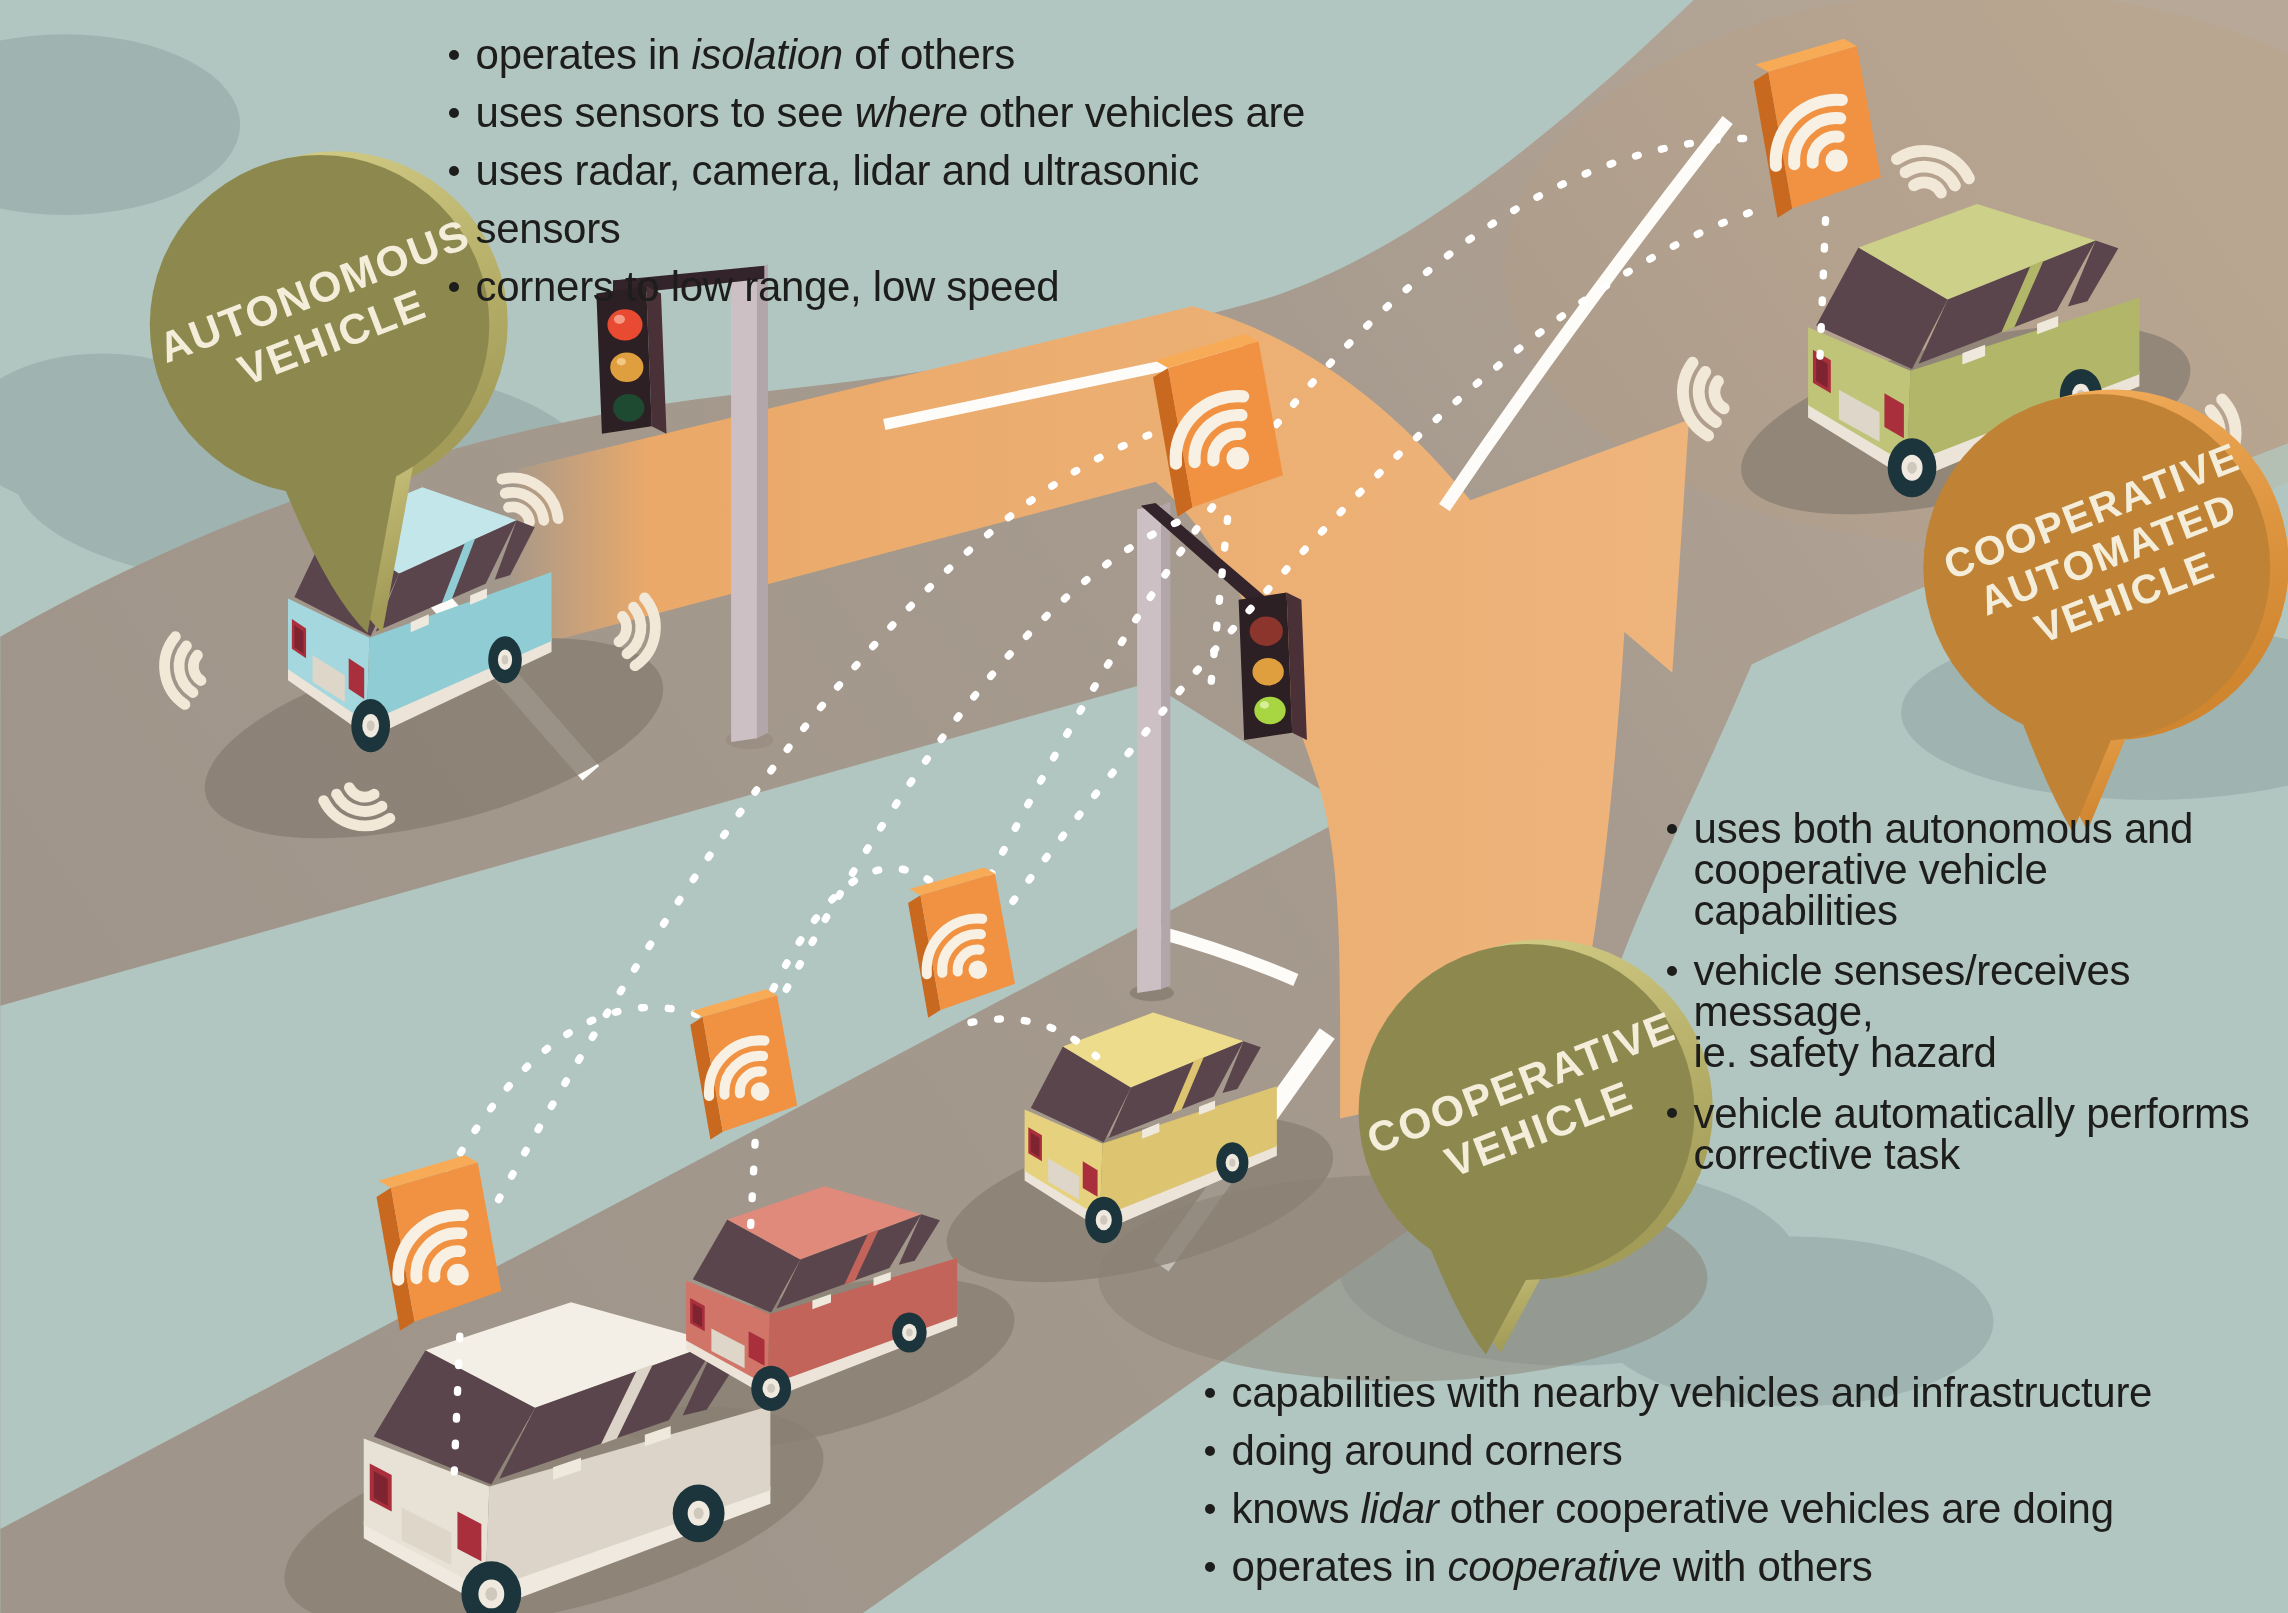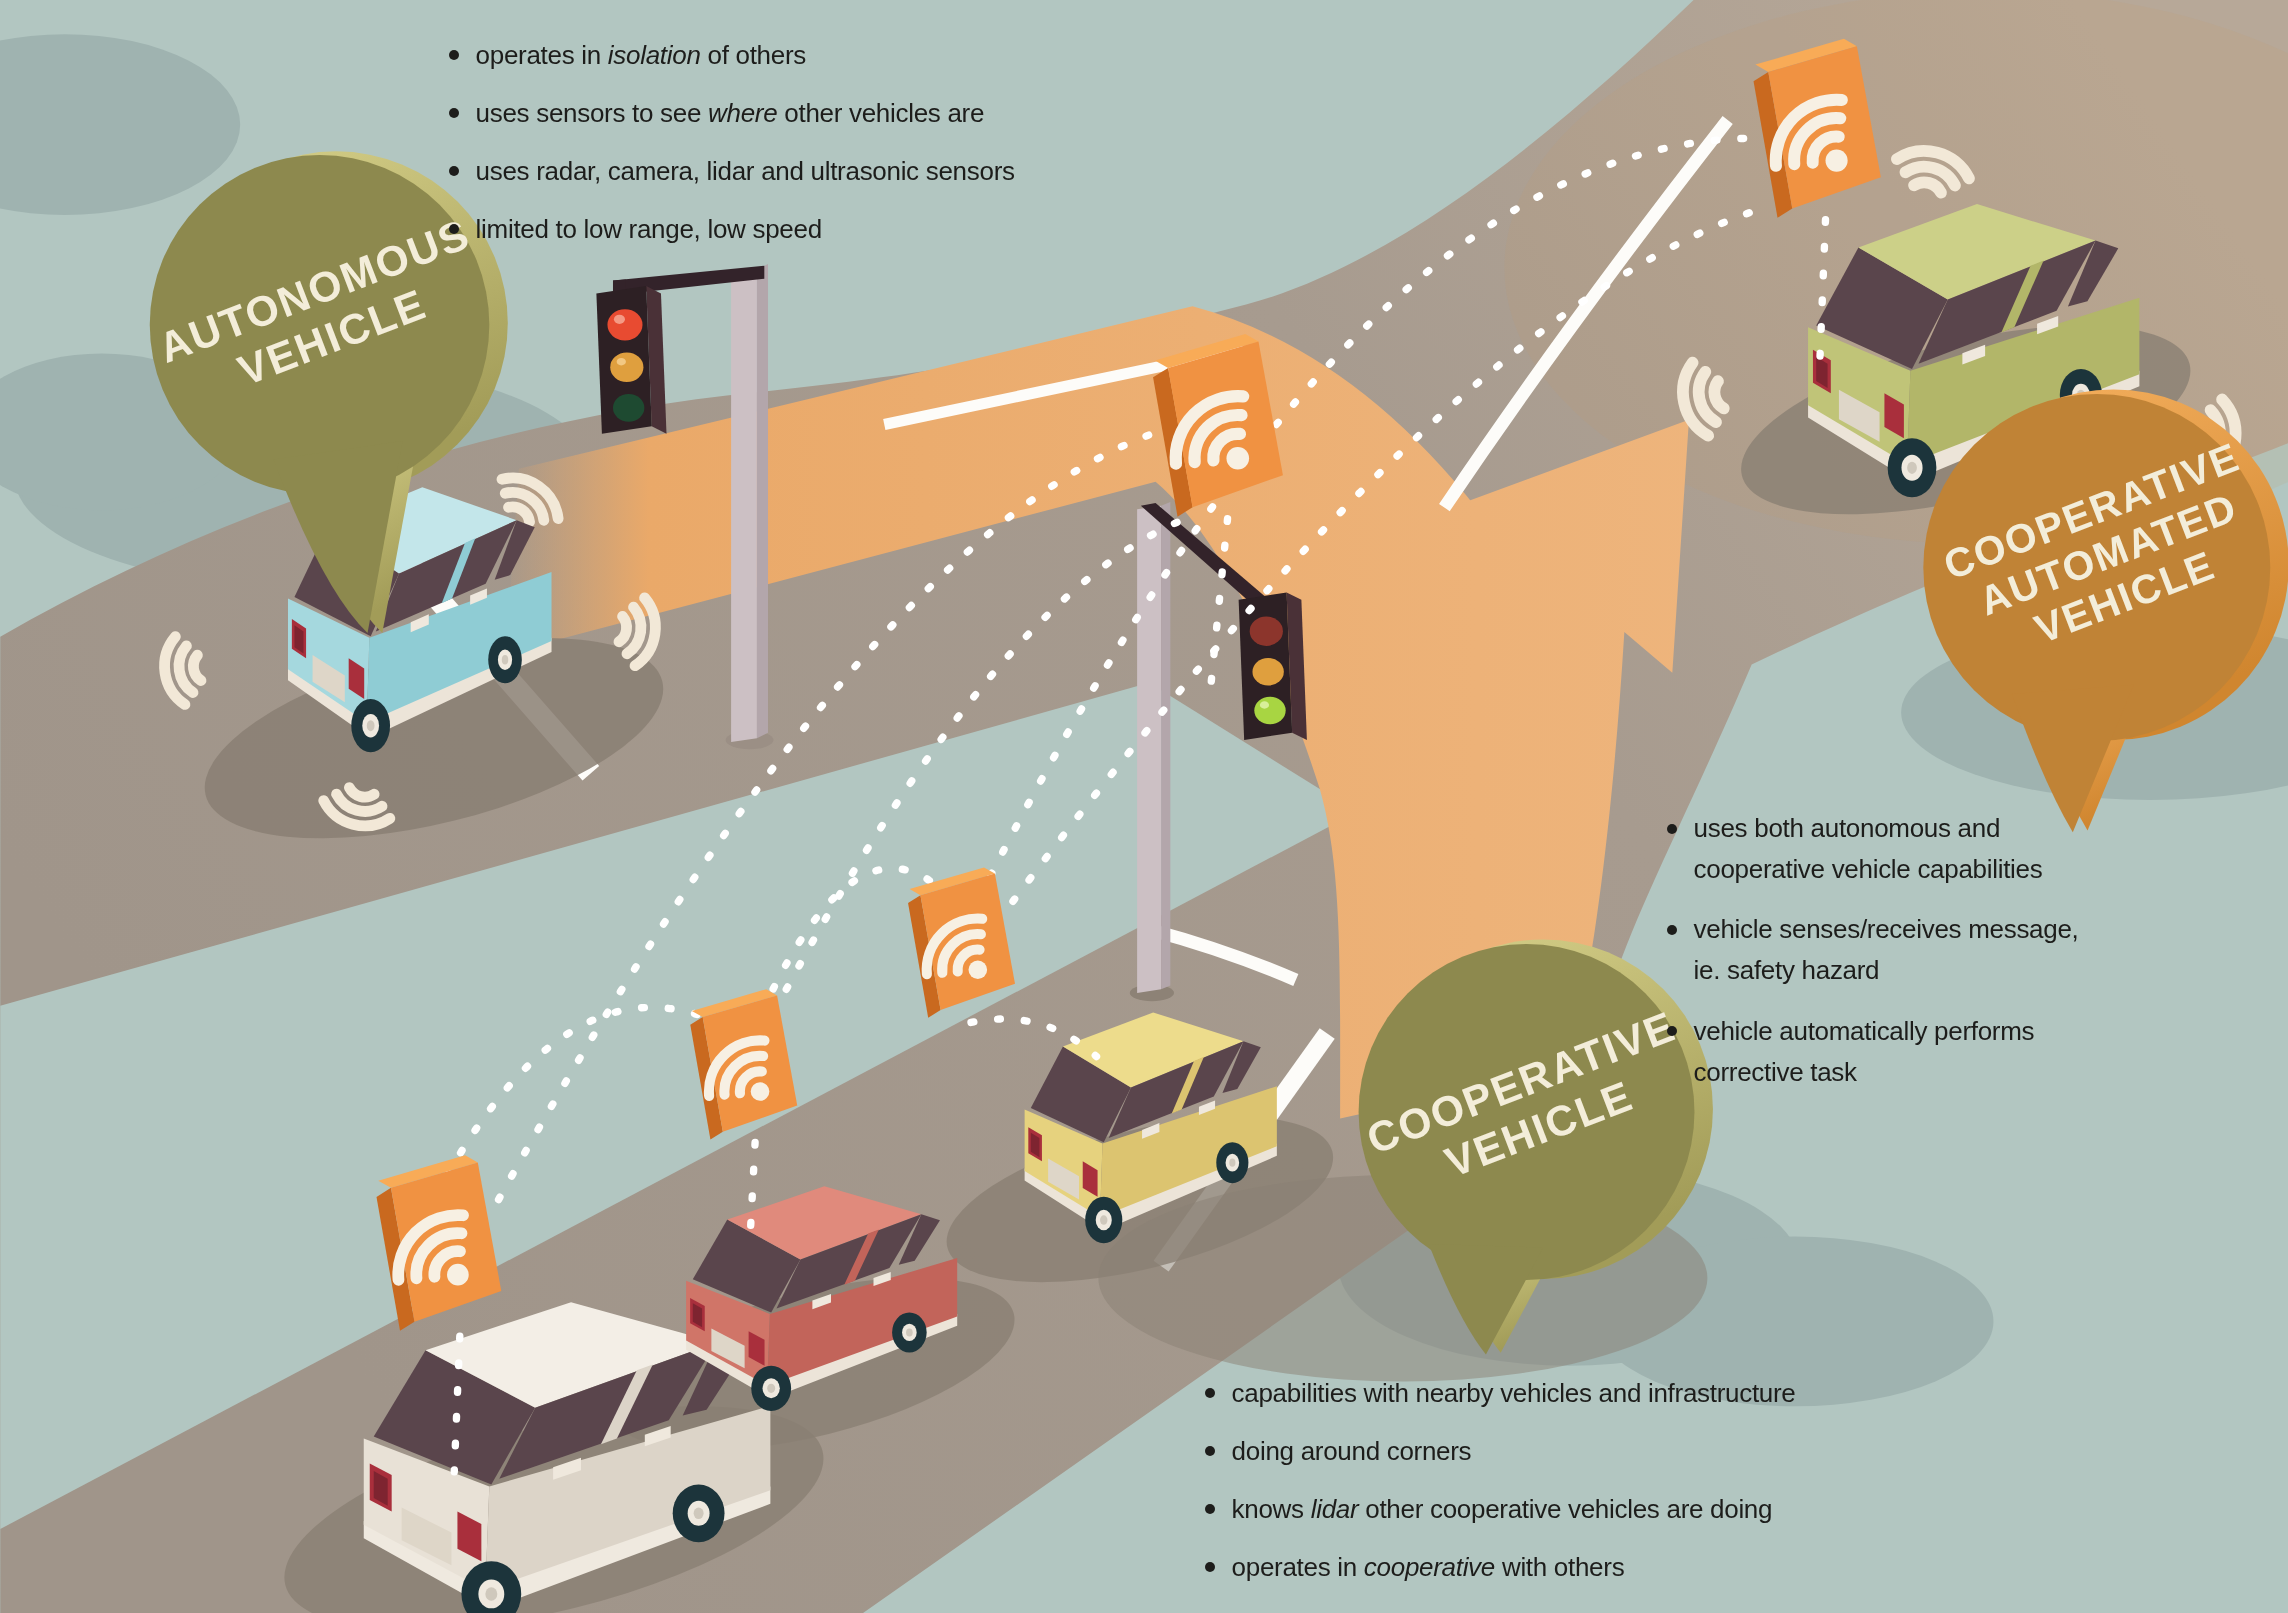--- a/index.html
+++ b/index.html
@@ -3,21 +3,21 @@
 <meta charset="utf-8">
 <style>
   html,body{margin:0;padding:0;background:#b2c6c1;}
   .stage{position:relative;width:2289px;height:1613px;overflow:hidden;
          background:#b2c6c1;font-family:"Liberation Sans",sans-serif;color:#1d1d1b;}
   .stage svg.scene{position:absolute;left:0;top:0;}
   
   .bullets{position:absolute;}
   .b-row{display:flex;align-items:flex-start;}
   .b-dot{flex:none;width:10px;height:10px;border-radius:50%;background:#1d1d1b;margin-right:16.6px;}
-  .bullets .b-text{font-size:26px;letter-spacing:-0.3px;color:#1d1d1b;}
+  .bullets .b-text{font-size:42px;letter-spacing:-0.3px;color:#1d1d1b;}
   .bullets.lh63 .b-text{line-height:58px;}
   .bullets.lh63 .b-dot{margin-top:24px;}
   .bullets.lh44 .b-text{line-height:41px;}
   .bullets.lh44 .b-dot{margin-top:15.7px;}
   .bullets.lh44 .b-row{margin-bottom:19.4px;margin-top:12px;}
   .bullets.av{left:449px;top:26px;width:904px;}
   .bullets.cav{left:1667px;top:796px;width:591px;}
   .bullets.cv{left:1205px;top:1364px;width:1089px;}
   
   text.bubble{fill:#f3edd9;font-family:"Liberation Sans",sans-serif;
@@ -281,21 +281,21 @@
       <div class="b-row">
         <span class="b-dot"></span>
         <div class="b-text">uses sensors to see <i>where</i> other vehicles are</div>
       </div>
       <div class="b-row">
         <span class="b-dot"></span>
         <div class="b-text">uses radar, camera, lidar and ultrasonic sensors</div>
       </div>
       <div class="b-row">
         <span class="b-dot"></span>
-        <div class="b-text">limited to low range, low speed</div>
+        <div class="b-text">corners to low range, low speed</div>
       </div>
     </div>
 
 <div class="bullets cav lh44">
       <div class="b-row">
         <span class="b-dot"></span>
         <div class="b-text">uses both autonomous and<br>cooperative vehicle capabilities</div>
       </div>
       <div class="b-row">
         <span class="b-dot"></span>

